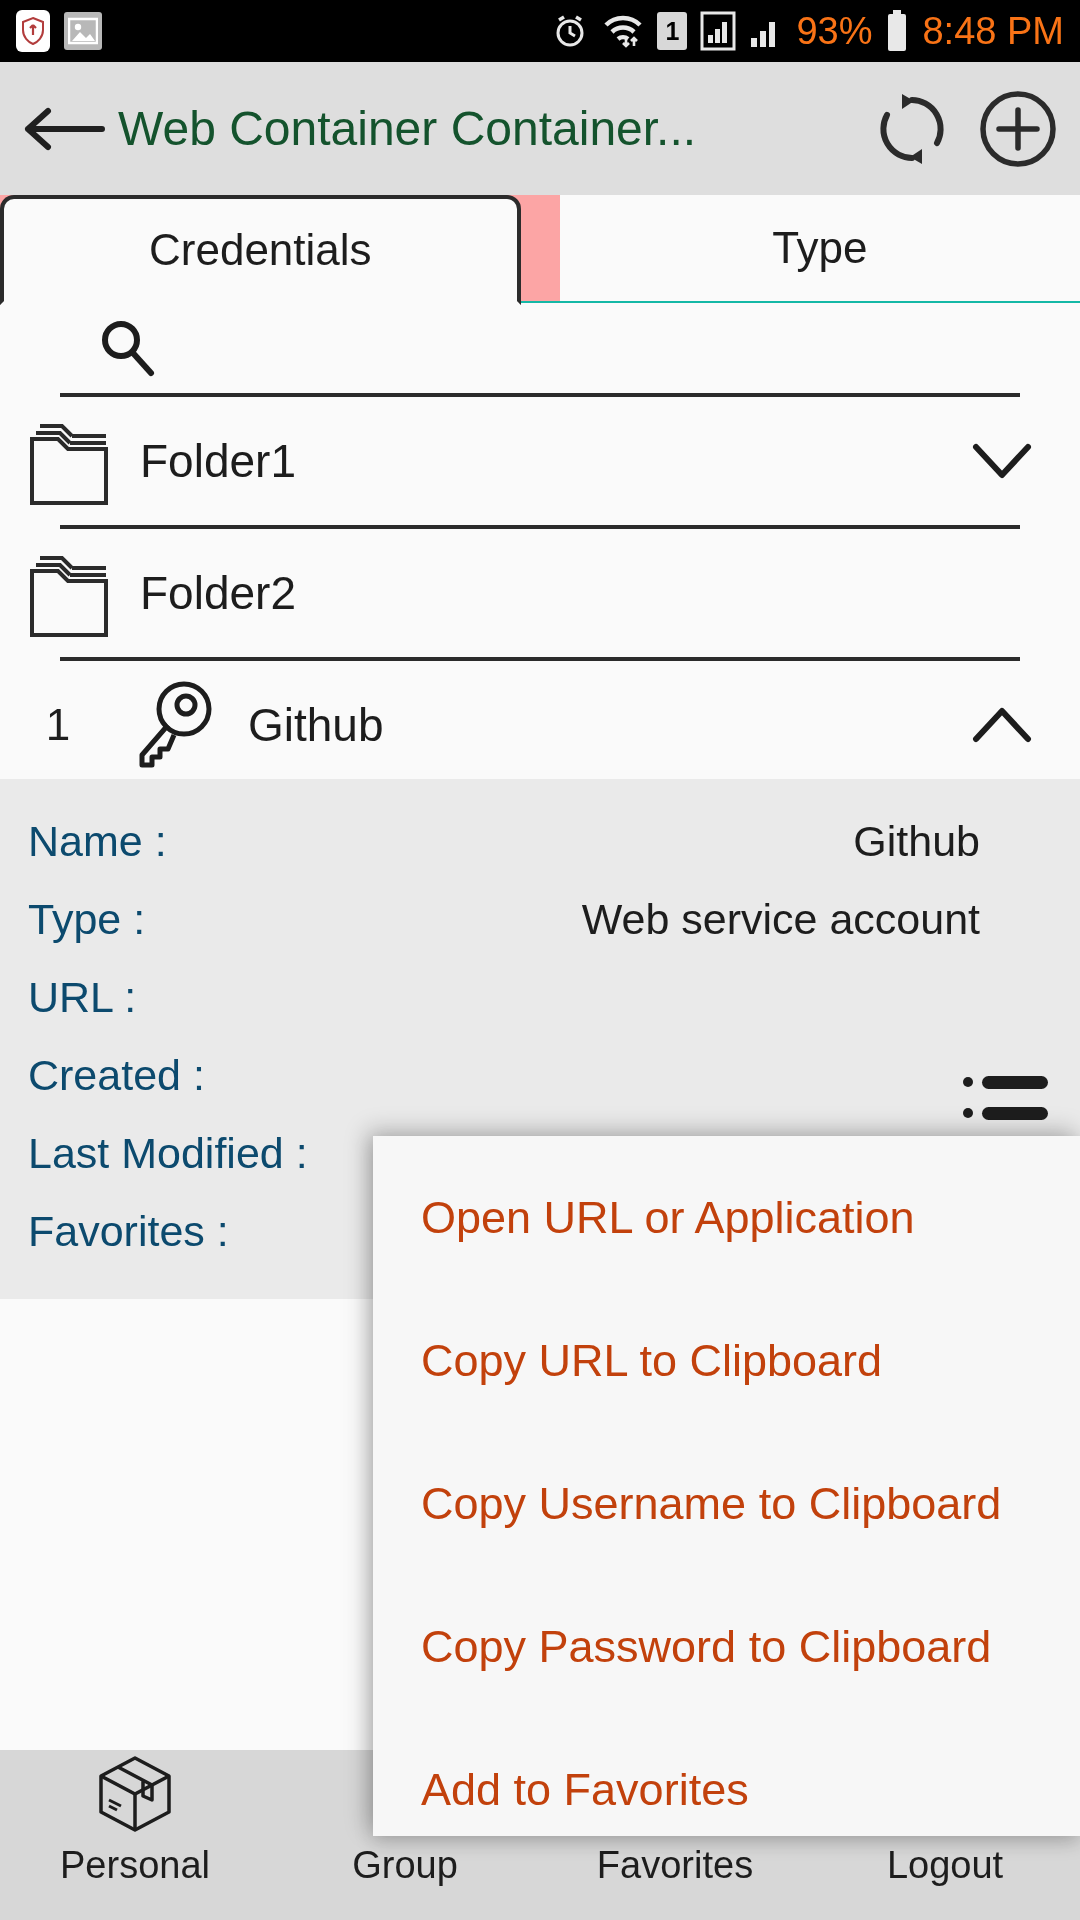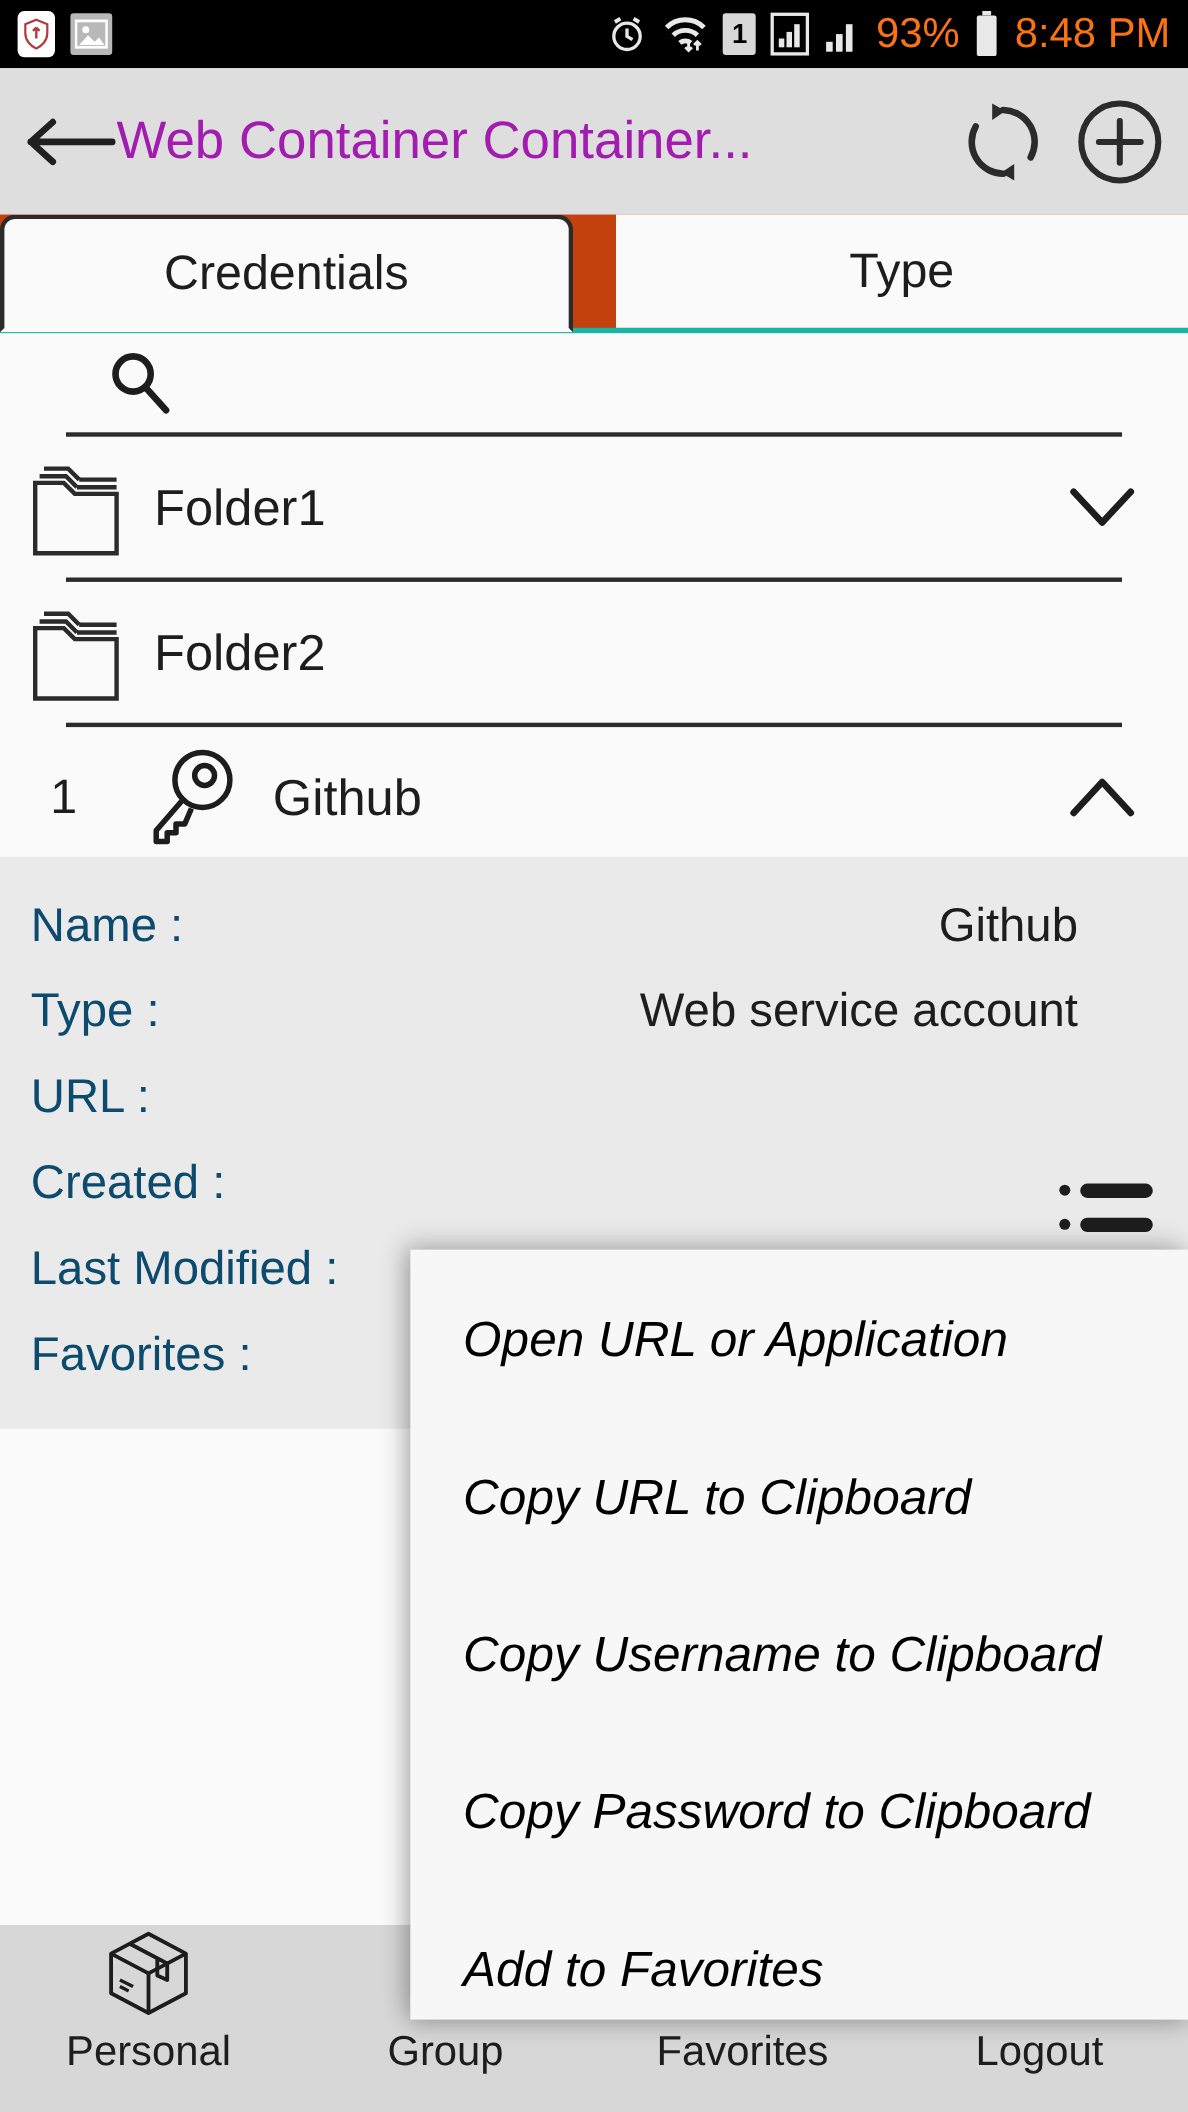--- a/index.html
+++ b/index.html
@@ -55,33 +55,34 @@
     background: #dedede;
     display: flex; align-items: center;
     padding: 0 22px 0 22px;
   }
   .back-arrow {
     width: 84px; height: 60px;
     display: flex; align-items: center; justify-content: center;
     flex: 0 0 auto;
   }
   .app-title {
-    font-size: 48px; color: #a21caf;
+    font-size: 48px; color: #14532d;
+    margin-left: 12px;
     white-space: nowrap; overflow: hidden;
     flex: 1 1 auto;
   }
   .appbar-actions { display: flex; align-items: center; gap: 28px; flex: 0 0 auto; }
 
   
   .tabs {
     position: absolute; top: 195px; left: 0;
     width: 1080px; height: 108px;
-    background: #c2410c;
+    background: #fca5a5;
     display: flex;
-    border-bottom: 5px solid #14b8a6;
+    border-bottom: 2px solid #14b8a6;
     gap: 39px;
   }
   .tab {
     flex: 1 1 50%;
     display: flex; align-items: center; justify-content: center;
     font-size: 44px; color: #1d1d1d;
     background: #fafafa;
   }
   .tab.active {
     border: 4px solid #2b2b2b;
@@ -177,21 +178,21 @@
     width: 707px; height: 700px;
     background: #f7f7f7;
     box-shadow: -6px -6px 22px rgba(0,0,0,0.22), 0 6px 18px rgba(0,0,0,0.18);
     padding-top: 10px;
     z-index: 50;
   }
   .popup-item {
     height: 143px;
     display: flex; align-items: center;
     padding-left: 48px;
-    font-size: 45px; color: #000000; font-style: italic;
+    font-size: 45px; color: #c2410c;
   }
 
   svg { display: block; }
 </style>
 </head>
 <body>
 
 <div id="screen">
 
   <div class="statusbar">

